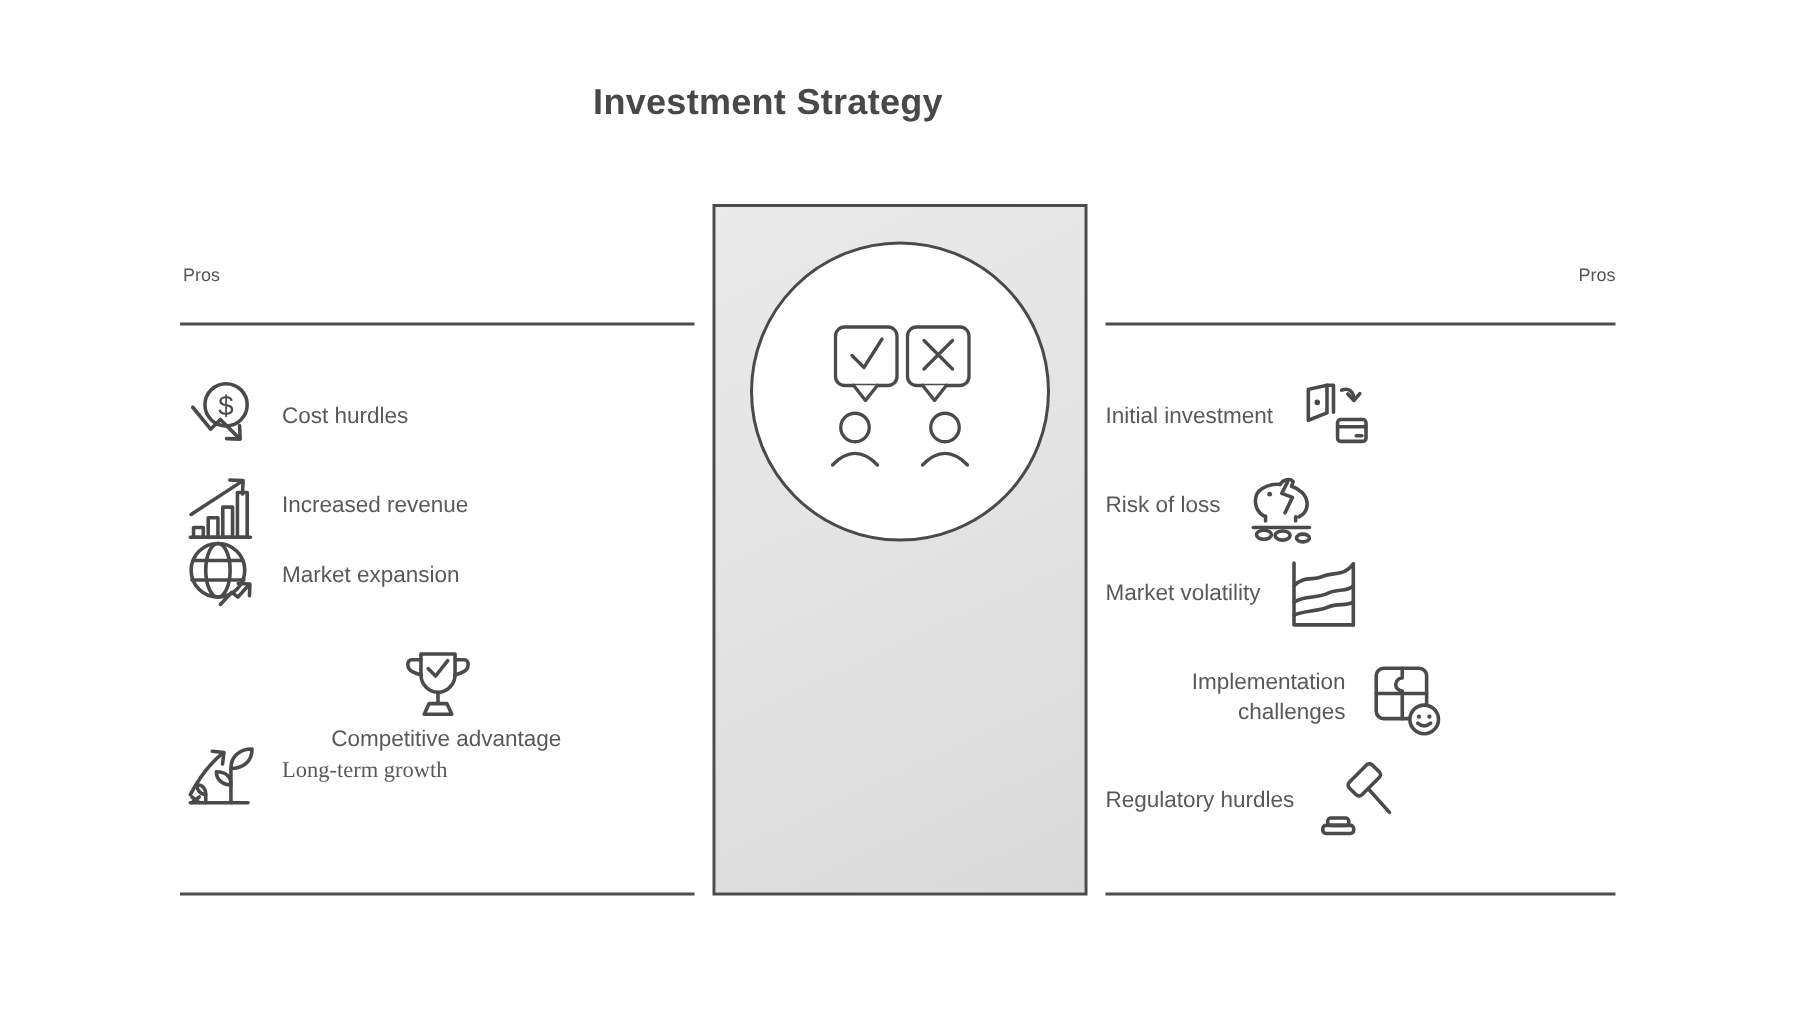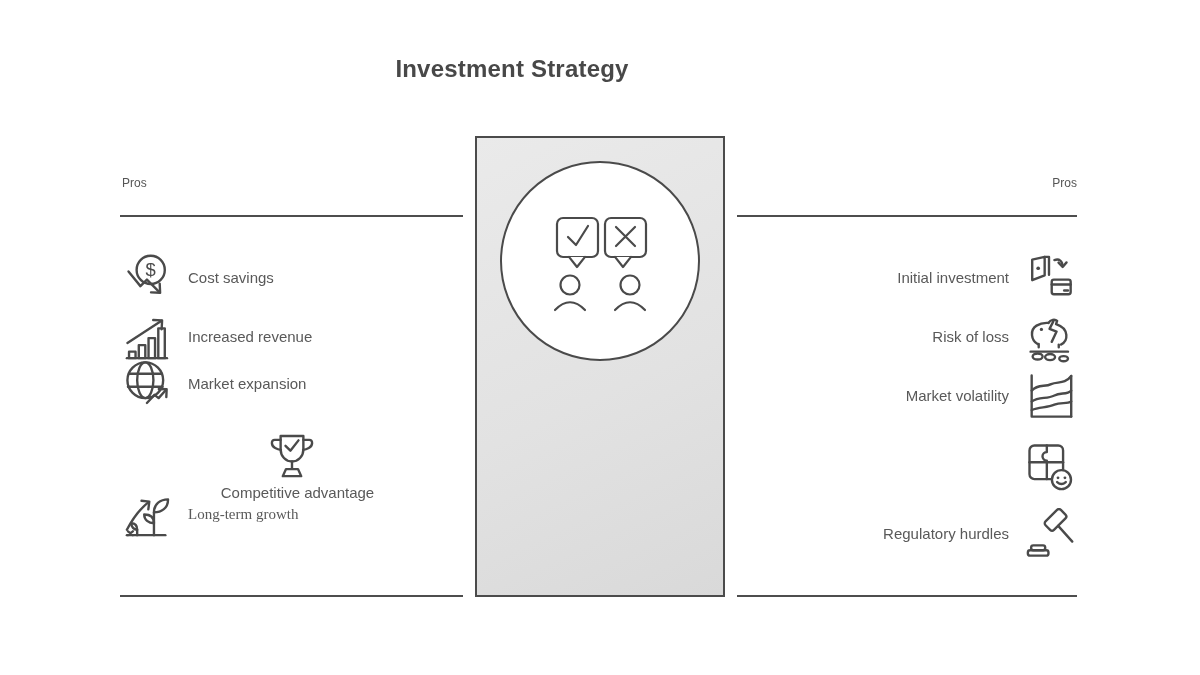--- a/index.html
+++ b/index.html
@@ -12,21 +12,21 @@
   .abs { position:absolute; }
   .title {
     top:55px; left:0; width:1024px; text-align:center;
     font-size:24px; font-weight:bold; color:#484848; letter-spacing:.2px;
   }
   .col-header { font-size:12px; color:#555555; }
   .divider { height:2px; background:#4d4d4d; }
 
   .row { position:absolute; display:flex; align-items:center; height:56px; }
   .row.left  { left:120px; width:343px; }
-  .row.right { left:737px; width:340px; justify-content:flex-end; }
+  .row.right { left:737px; width:340px; justify-content:flex-start; }
   .icbox { width:56px; height:56px; display:flex; align-items:center; justify-content:center; flex:0 0 56px; }
   .label { font-size:15px; color:#595959; line-height:20px; }
   .row.left  .label { margin-left:12px; }
   .row.right .label { margin-right:12px; text-align:right; max-width:160px; }
 
   .ic { width:52px; height:52px; display:block; }
   .ic *, .csvg * { fill:none; stroke:#4a4a4a; stroke-width:2.2; stroke-linecap:round; stroke-linejoin:round; }
   .ic .tfill, .csvg .tfill { fill:#4a4a4a; stroke:none; }
   .ic .white, .csvg .white { fill:#ffffff; }
 
@@ -57,21 +57,21 @@
 
 <div class="row left" style="top:250px;">
   <span class="icbox">
     <svg class="ic" viewBox="0 0 48 48">
       <circle cx="26.5" cy="16.5" r="13"></circle>
       <text class="tfill" x="26.5" y="22.5" font-size="17" text-anchor="middle">$</text>
       <polyline points="6,18 17,31.5 23,25.5 34.5,37"></polyline>
       <polyline points="34.8,29.2 35.2,37.6 26.8,37.3"></polyline>
     </svg>
   </span>
-  <span class="label">Cost savings</span>
+  <span class="label">Cost hurdles</span>
 </div>
 
 <div class="row left" style="top:309px;text-align:right;">
   <span class="icbox">
     <svg class="ic" viewBox="0 0 48 48">
       <path d="M4.5 43.5 H41.5"></path>
       <rect x="6.5" y="37.5" width="6" height="6"></rect>
       <rect x="15.5" y="31.5" width="6" height="12"></rect>
       <rect x="24.5" y="25" width="6" height="18.5"></rect>
       <rect x="33.5" y="16" width="6" height="27.5"></rect>
@@ -166,20 +166,21 @@
       <path d="M8 5 V43 H44.5"></path>
       <path d="M44.5 5.5 V43"></path>
       <path d="M8 19 C14 12.5 20 16 26 13 C32 10.3 38.5 13.5 44.5 5.5"></path>
       <path d="M8 29 C15 24.5 22 27 29 23.5 C35 20.6 40.5 23 44.5 19"></path>
       <path d="M8 37 C15 34 22 35 29 32 C35 29.6 40.5 31.5 44.5 29"></path>
     </svg>
   </span>
 </div>
 
 <div class="row right" style="top:437px;">
+  <span class="label">Implementation challenges</span>
   <span class="icbox">
     <svg class="ic" viewBox="0 0 48 48">
       <rect x="6" y="6" width="31" height="31" rx="4.5"></rect>
       <path d="M22 6 V12 A4 4 0 0 0 22 20 V37"></path>
       <path d="M6 21.5 H37"></path>
       <circle class="white" cx="35.5" cy="37.5" r="8.8"></circle>
       <circle class="tfill" cx="32.3" cy="35.8" r="1.3"></circle>
       <circle class="tfill" cx="38.7" cy="35.8" r="1.3"></circle>
       <path d="M31.5 39.8 Q35.5 43.2 39.5 39.8"></path>
     </svg>

